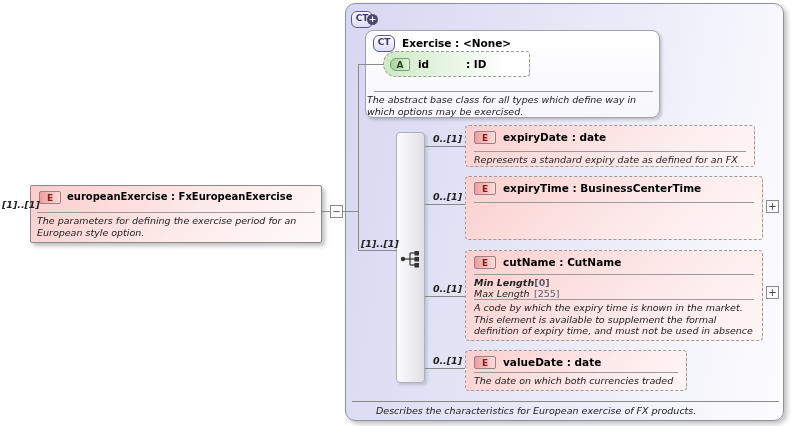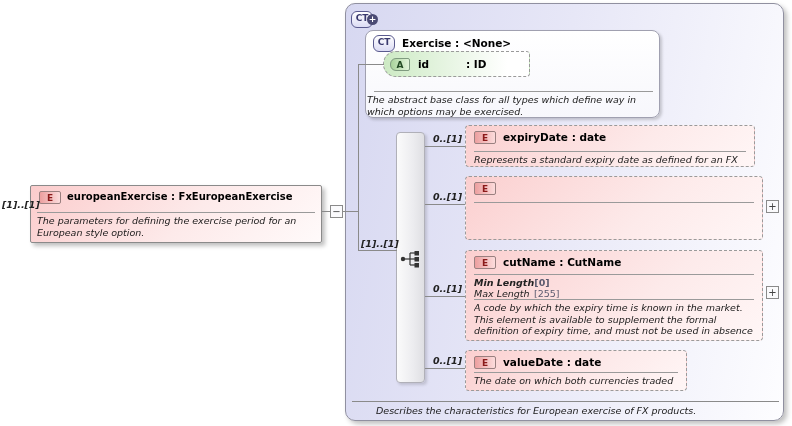--- a/index.html
+++ b/index.html
@@ -160,20 +160,21 @@
 
   <div class="childbox" style="left:465px; top:125px; width:290px; height:42px;">
     <div class="ebadge" style="left:8px; top:5px;">E</div>
     <div class="title" style="left:37px; top:5px;">expiryDate : date</div>
     <div class="sep" style="left:8px; right:8px; top:25px;"></div>
     <div class="annot" style="left:8px; top:28px; width:276px; height:12px;">Represents a standard expiry date as defined for an FX OTC option.</div>
   </div>
 
   <div class="childbox" style="left:465px; top:176px; width:298px; height:64px;">
     <div class="ebadge" style="left:8px; top:5px;">E</div>
+    <div class="title" style="left:37px; top:5px;">expiryTime : BusinessCenterTime</div>
     <div class="sep" style="left:8px; right:8px; top:25px;"></div>
   </div>
   <div class="pmbox" style="left:766px; top:200px;">+</div>
 
   <div class="childbox" style="left:465px; top:250px; width:298px; height:91px;">
     <div class="ebadge" style="left:8px; top:5px;">E</div>
     <div class="title" style="left:37px; top:5px;">cutName : CutName</div>
     <div class="sep" style="left:8px; right:8px; top:23px;"></div>
     <div class="facet-row" style="left:8px; top:26px;font-weight:bold;">
       <span class="facet-label">Min Length</span>

